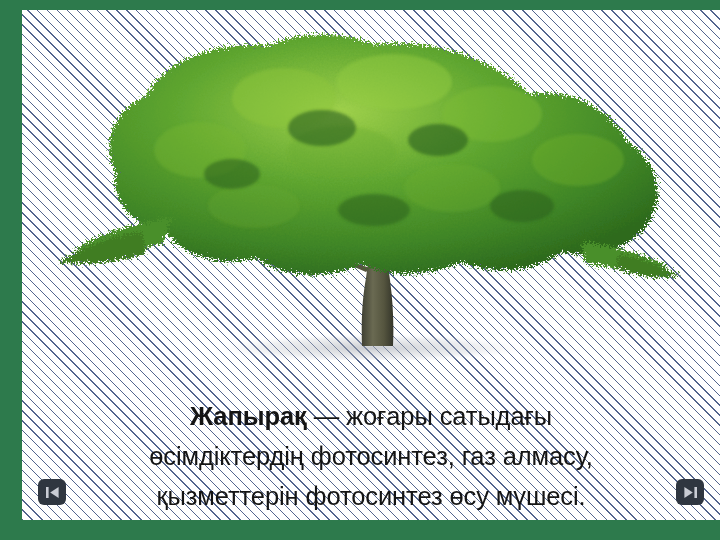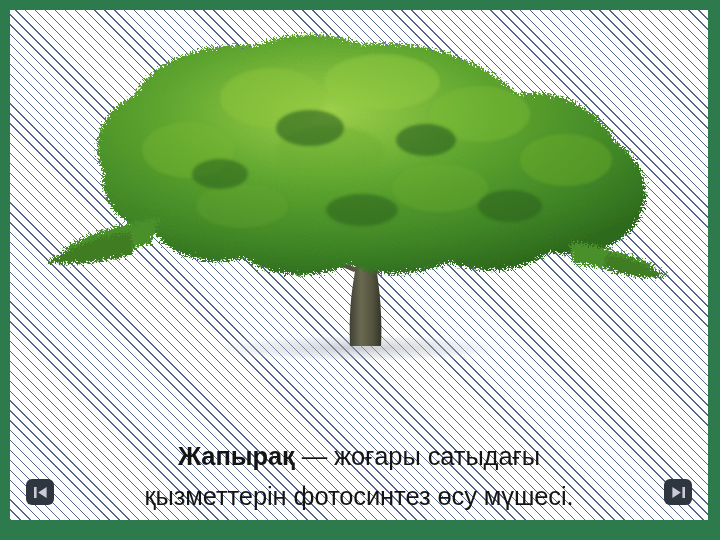--- a/index.html
+++ b/index.html
@@ -33,20 +33,21 @@
     background-color: #ffffff;
     
     background-image: repeating-linear-gradient(
         45deg,
         rgba(36, 58, 110, 0.78) 0px,
         rgba(36, 58, 110, 0.78) 0.9px,
         rgba(255, 255, 255, 0) 0.9px,
         rgba(255, 255, 255, 0) 7px
     );
     overflow: hidden;
+    margin-left: 12px;
   }
 
   
   .tree-figure {
     position: absolute;
     left: 0;
     top: 0;
     width: 100%;
     height: 350px;
     pointer-events: none;
@@ -179,20 +180,21 @@
           <ellipse cx="416" cy="130" rx="30" ry="16" fill="#24571a"></ellipse>
           <ellipse cx="210" cy="164" rx="28" ry="15" fill="#295e1c"></ellipse>
           <ellipse cx="500" cy="196" rx="32" ry="16" fill="#295e1c"></ellipse>
           <ellipse cx="352" cy="200" rx="36" ry="16" fill="#2b611d"></ellipse>
         </g>
       </svg>
     </div>
 
     <div class="caption">
       <span class="line"><span class="term">Жапырақ</span><span> — </span><span>жоғары сатыдағы</span></span>
+      <span class="line">өсімдіктердің фотосинтез, газ алмасу,</span>
       <span class="line">қызметтерін фотосинтез өсу мүшесі.</span>
     </div>
 
     <div class="nav-btn nav-prev">
       <svg width="15" height="13" viewBox="0 0 15 13">
         <rect x="1" y="1" width="2.6" height="11" fill="#c9ccd4"></rect>
         <path d="M13.6 1 L13.6 12 L5.2 6.5 Z" fill="#c9ccd4"></path>
       </svg>
     </div>
 

